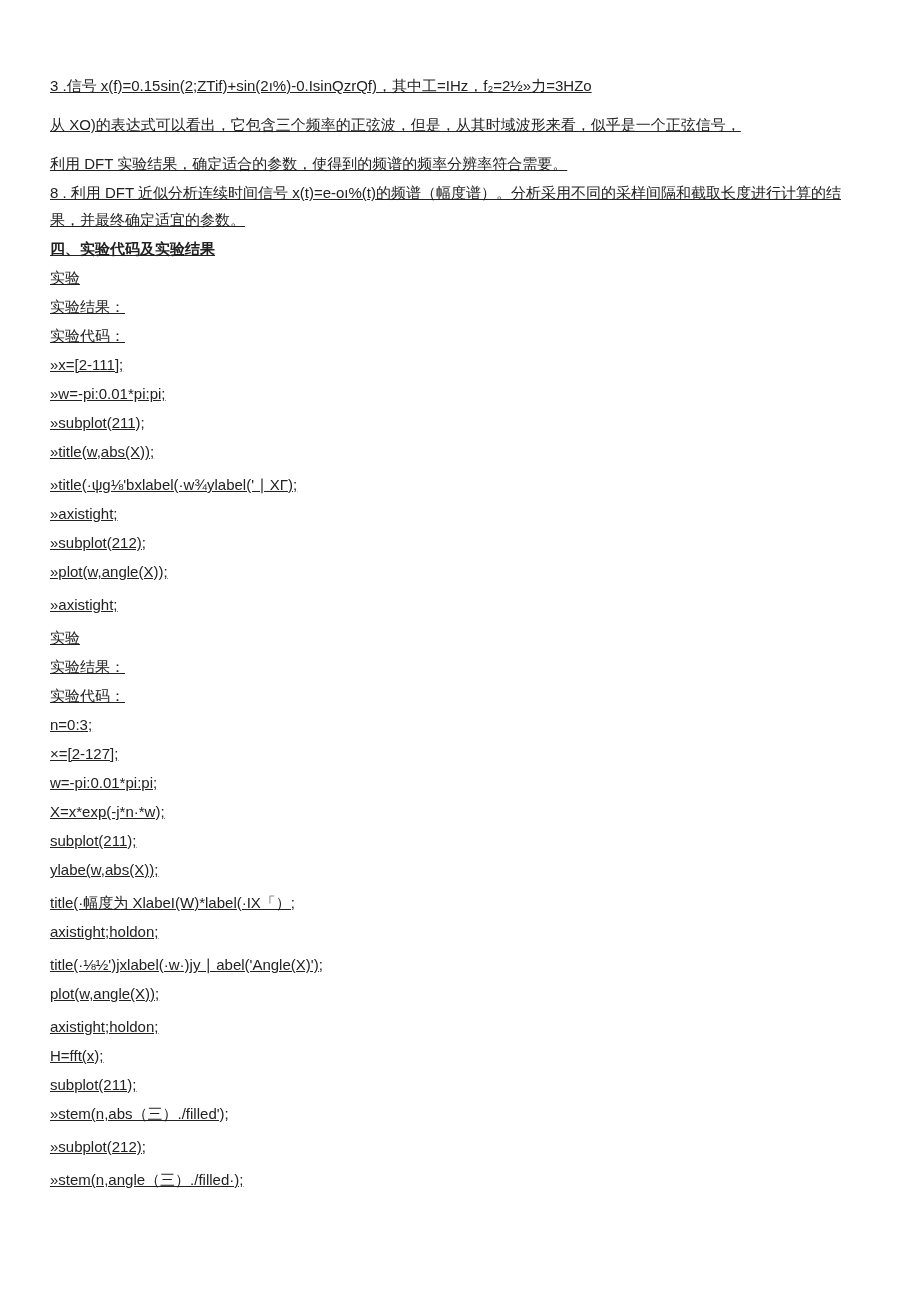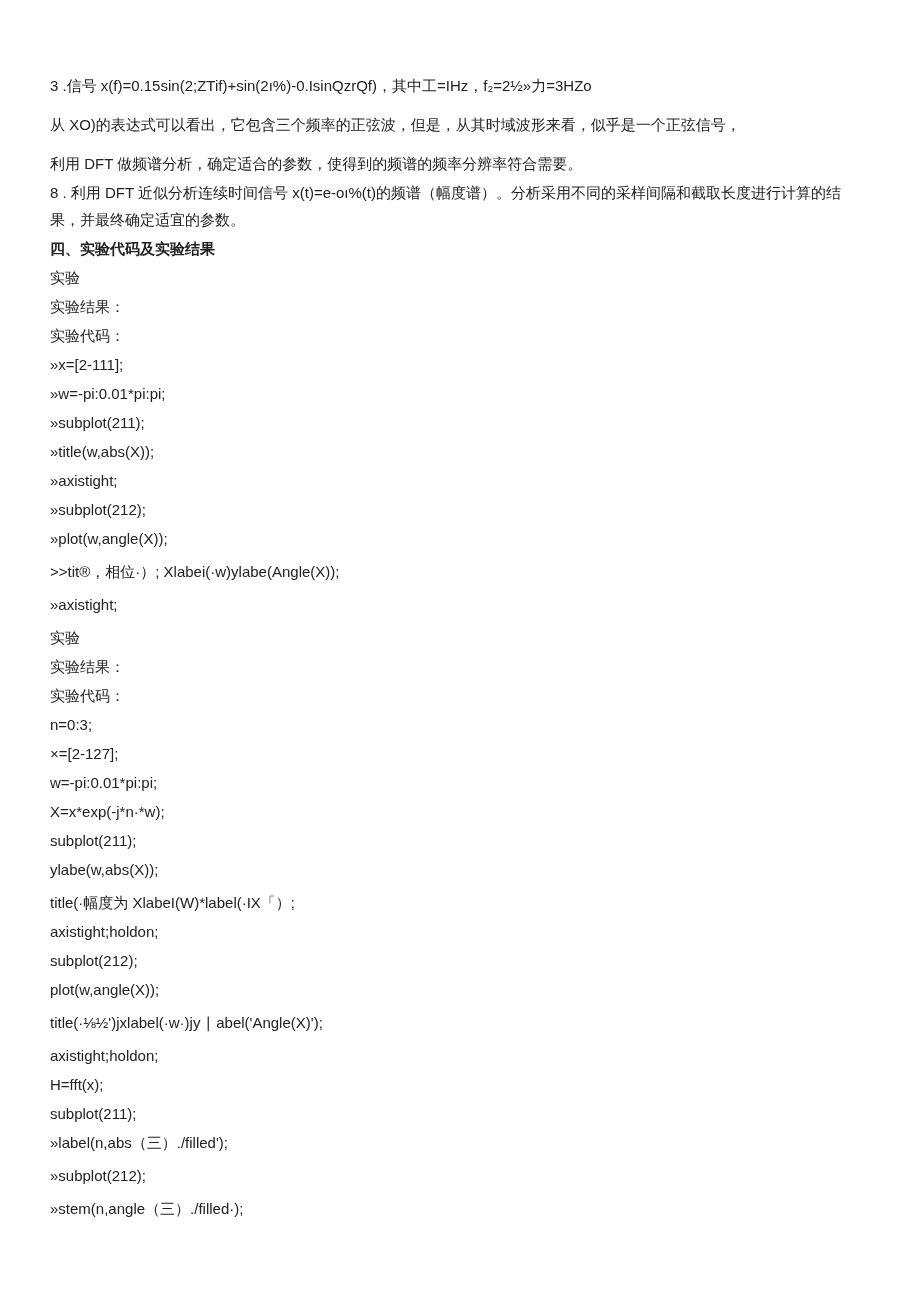--- a/index.html
+++ b/index.html
@@ -6,60 +6,59 @@
     margin: 0;
     padding: 70px 50px 50px 50px;
     font-family: "SimSun", "Microsoft YaHei", Arial, sans-serif;
     font-size: 15px;
     line-height: 1.8;
     color: #222;
     background: #fff;
     width: 920px;
     box-sizing: border-box;
   }
-  .line { margin: 2px 0; }
+  .line { margin: 2px 0; text-decoration: underline; }
   .spaced { margin-top: 6px; }
   .bold { font-weight: bold; }
 </style>
 </head>
 <body>
 
 <div id="content">
     <div class="line">3  .信号 x(f)=0.15sin(2;ZTif)+sin(2ı%)-0.IsinQzrQf)，其中工=IHz，f₂=2½»力=3HZo</div>
     <div style="height: 8px;"></div>
     <div class="line">从 XO)的表达式可以看出，它包含三个频率的正弦波，但是，从其时域波形来看，似乎是一个正弦信号，</div>
     <div style="height: 8px;"></div>
-    <div class="line">利用 DFT 做频谱分析，确定适合的参数，使得到的频谱的频率分辨率符合需要。</div>
+    <div class="line">利用 DFT 实验结果，确定适合的参数，使得到的频谱的频率分辨率符合需要。</div>
     <div class="line">8  . 利用 DFT 近似分析连续时间信号 x(t)=e-oı%(t)的频谱（幅度谱）。分析采用不同的采样间隔和截取长度进行计算的结果，并最终确定适宜的参数。</div>
     <div class="line bold">四、实验代码及实验结果</div>
     <div class="line">实验</div>
     <div class="line">实验结果：</div>
     <div class="line">实验代码：</div>
     <div class="line">»x=[2-111];</div>
     <div class="line">»w=-pi:0.01*pi:pi;</div>
     <div class="line">»subplot(211);</div>
     <div class="line">»title(w,abs(X));</div>
+    <div class="line spaced">»title(·ψg⅛'bxlabel(·w¾ylabel(' ∣ XΓ);</div>
     <div class="line">»axistight;</div>
     <div class="line">»subplot(212);</div>
     <div class="line">»plot(w,angle(X));</div>
-    <div class="line spaced">&gt;&gt;tit®，相位·）; Xlabei(·w)ylabe(Angle(X));</div>
     <div class="line spaced">»axistight;</div>
     <div class="line spaced">实验</div>
     <div class="line">实验结果：</div>
     <div class="line">实验代码：</div>
     <div class="line">n=0:3;</div>
     <div class="line">×=[2-127];</div>
     <div class="line">w=-pi:0.01*pi:pi;</div>
     <div class="line">X=x*exp(-j*n·*w);</div>
     <div class="line">subplot(211);</div>
     <div class="line">ylabe(w,abs(X));</div>
     <div class="line spaced">title(·幅度为 XlabeI(W)*label(·IX「）;</div>
     <div class="line">axistight;holdon;</div>
-    <div class="line">subplot(212);</div>
+    <div class="line spaced">title(·⅛½')jxlabel(·w·)jy ∣ abel('Angle(X)');</div>
     <div class="line">plot(w,angle(X));</div>
-    <div class="line spaced">title(·⅛½')jxlabel(·w·)jy ∣ abel('Angle(X)');</div>
     <div class="line spaced">axistight;holdon;</div>
     <div class="line">H=fft(x);</div>
     <div class="line">subplot(211);</div>
-    <div class="line">»label(n,abs（三）./filled');</div>
+    <div class="line">»stem(n,abs（三）./filled');</div>
     <div class="line spaced">»subplot(212);</div>
     <div class="line spaced">»stem(n,angle（三）./filled·);</div>
   </div>
 
 </body></html>

